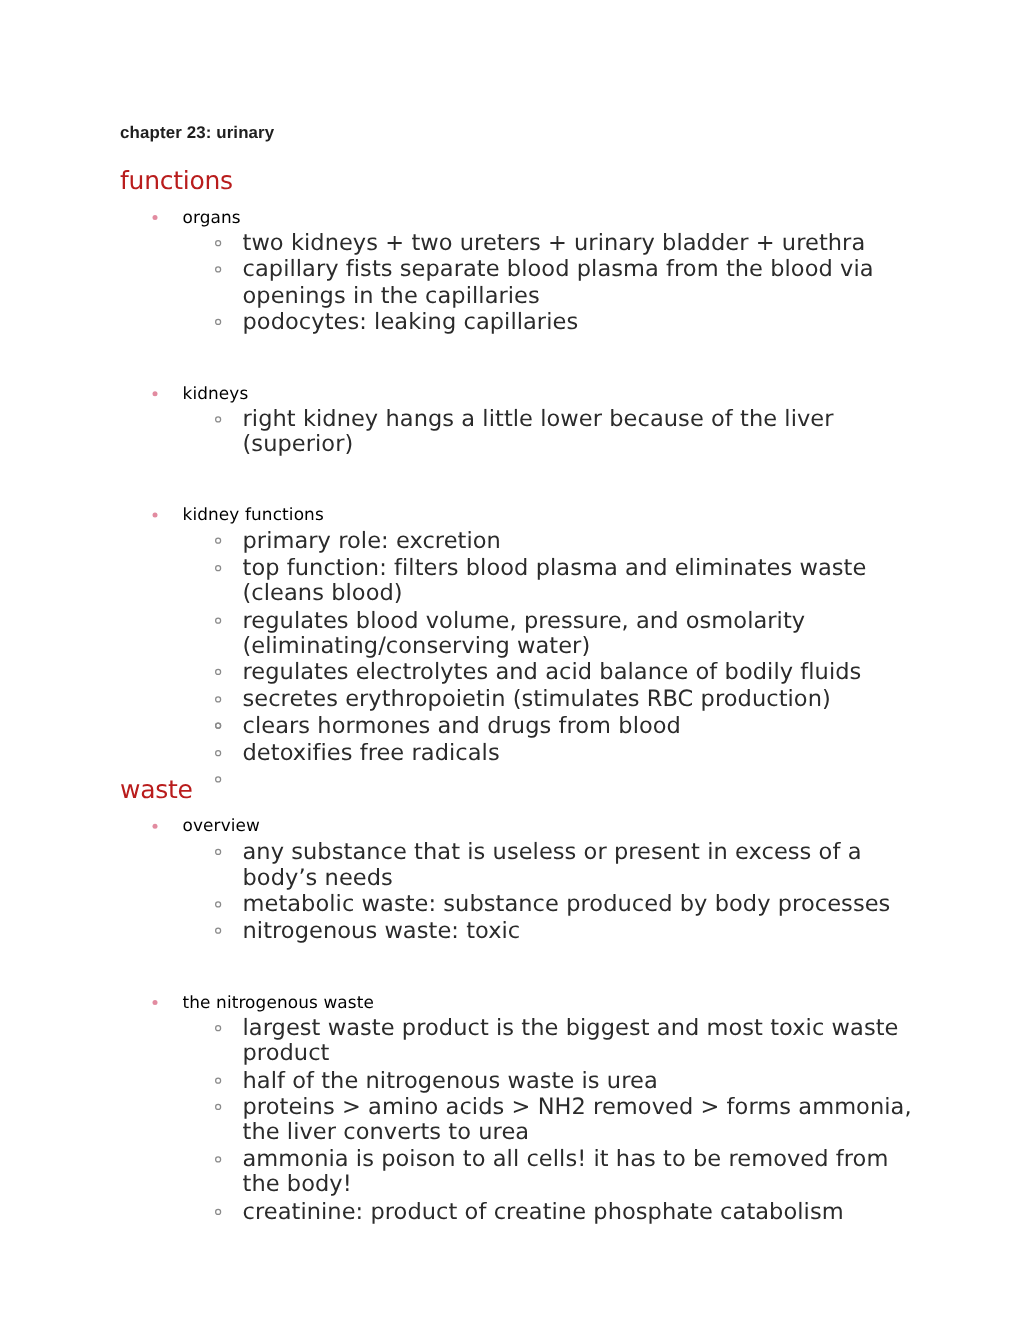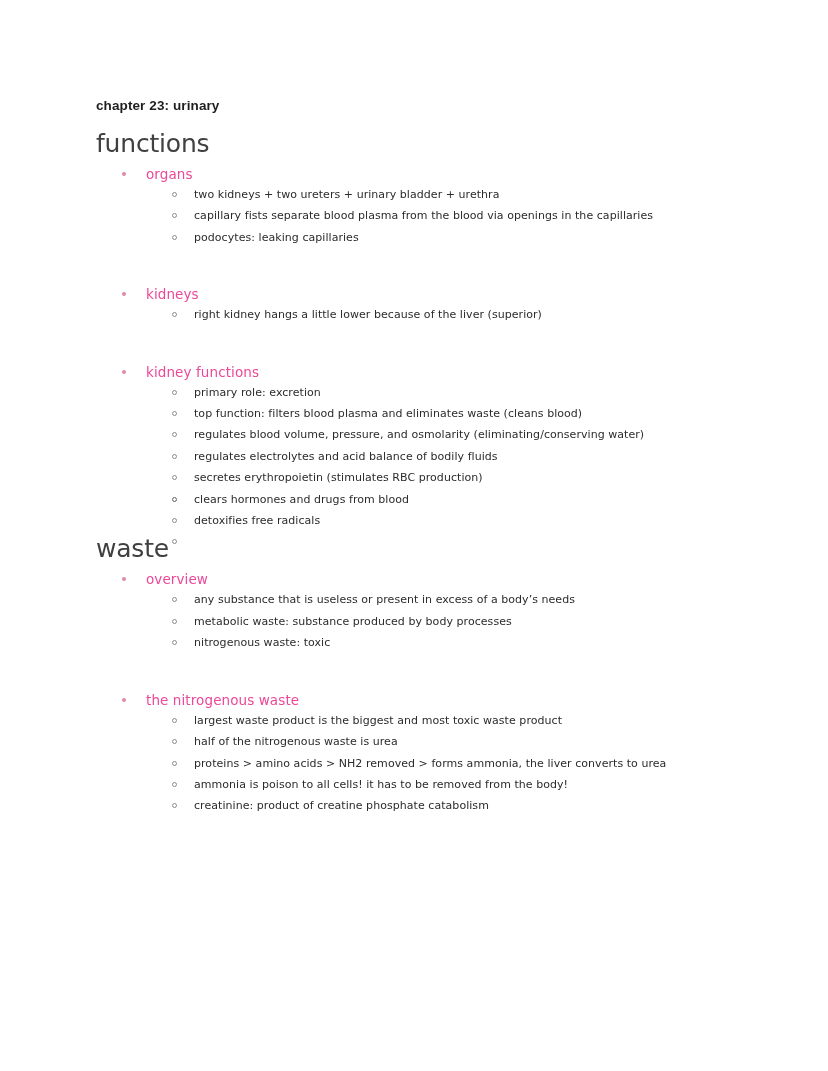--- a/index.html
+++ b/index.html
@@ -38,24 +38,24 @@
     font-size: 13.5px;
     line-height: 19px;
     color: #1f1f1f;
     letter-spacing: 0.1px;
     margin: 0 0 12px 0;
   }
 
   
   .section-heading {
     font-family: "DejaVu Sans", sans-serif;
-    font-size: 25px;
+    font-size: 20px;
     line-height: 34px;
     font-weight: 400;
-    color: #404040;
+    color: #b91c1c;
     margin: 9px 0 3px 0;
     letter-spacing: -0.2px;
   }
   .section-heading.tight {
     margin-top: 0;
   }
 
   
   .group {
     margin: 0 0 0 0;
@@ -77,36 +77,36 @@
     top: 8px;
     width: 4px;
     height: 4px;
     border-radius: 50%;
     background: #e28ba0;
   }
   .lvl1 .label {
     font-family: "DejaVu Sans", sans-serif;
     font-size: 13.5px;
     line-height: 20px;
-    color: #ec4899;
+    color: #000000;
     letter-spacing: 0.1px;
   }
 
   
   .lvl2-list {
     margin: 0;
     padding: 0;
     list-style: none;
   }
   .lvl2 {
     position: relative;
     padding-left: 98px;
     margin: 0 0 1px 0;
     font-family: "DejaVu Sans", sans-serif;
-    font-size: 11px;
+    font-size: 18px;
     line-height: 20.4px;
     color: #2b2b2b;
     letter-spacing: 0.05px;
     max-width: 620px;
   }
   .lvl2 .circle {
     position: absolute;
     left: 76px;
     top: 7px;
     width: 5px;

